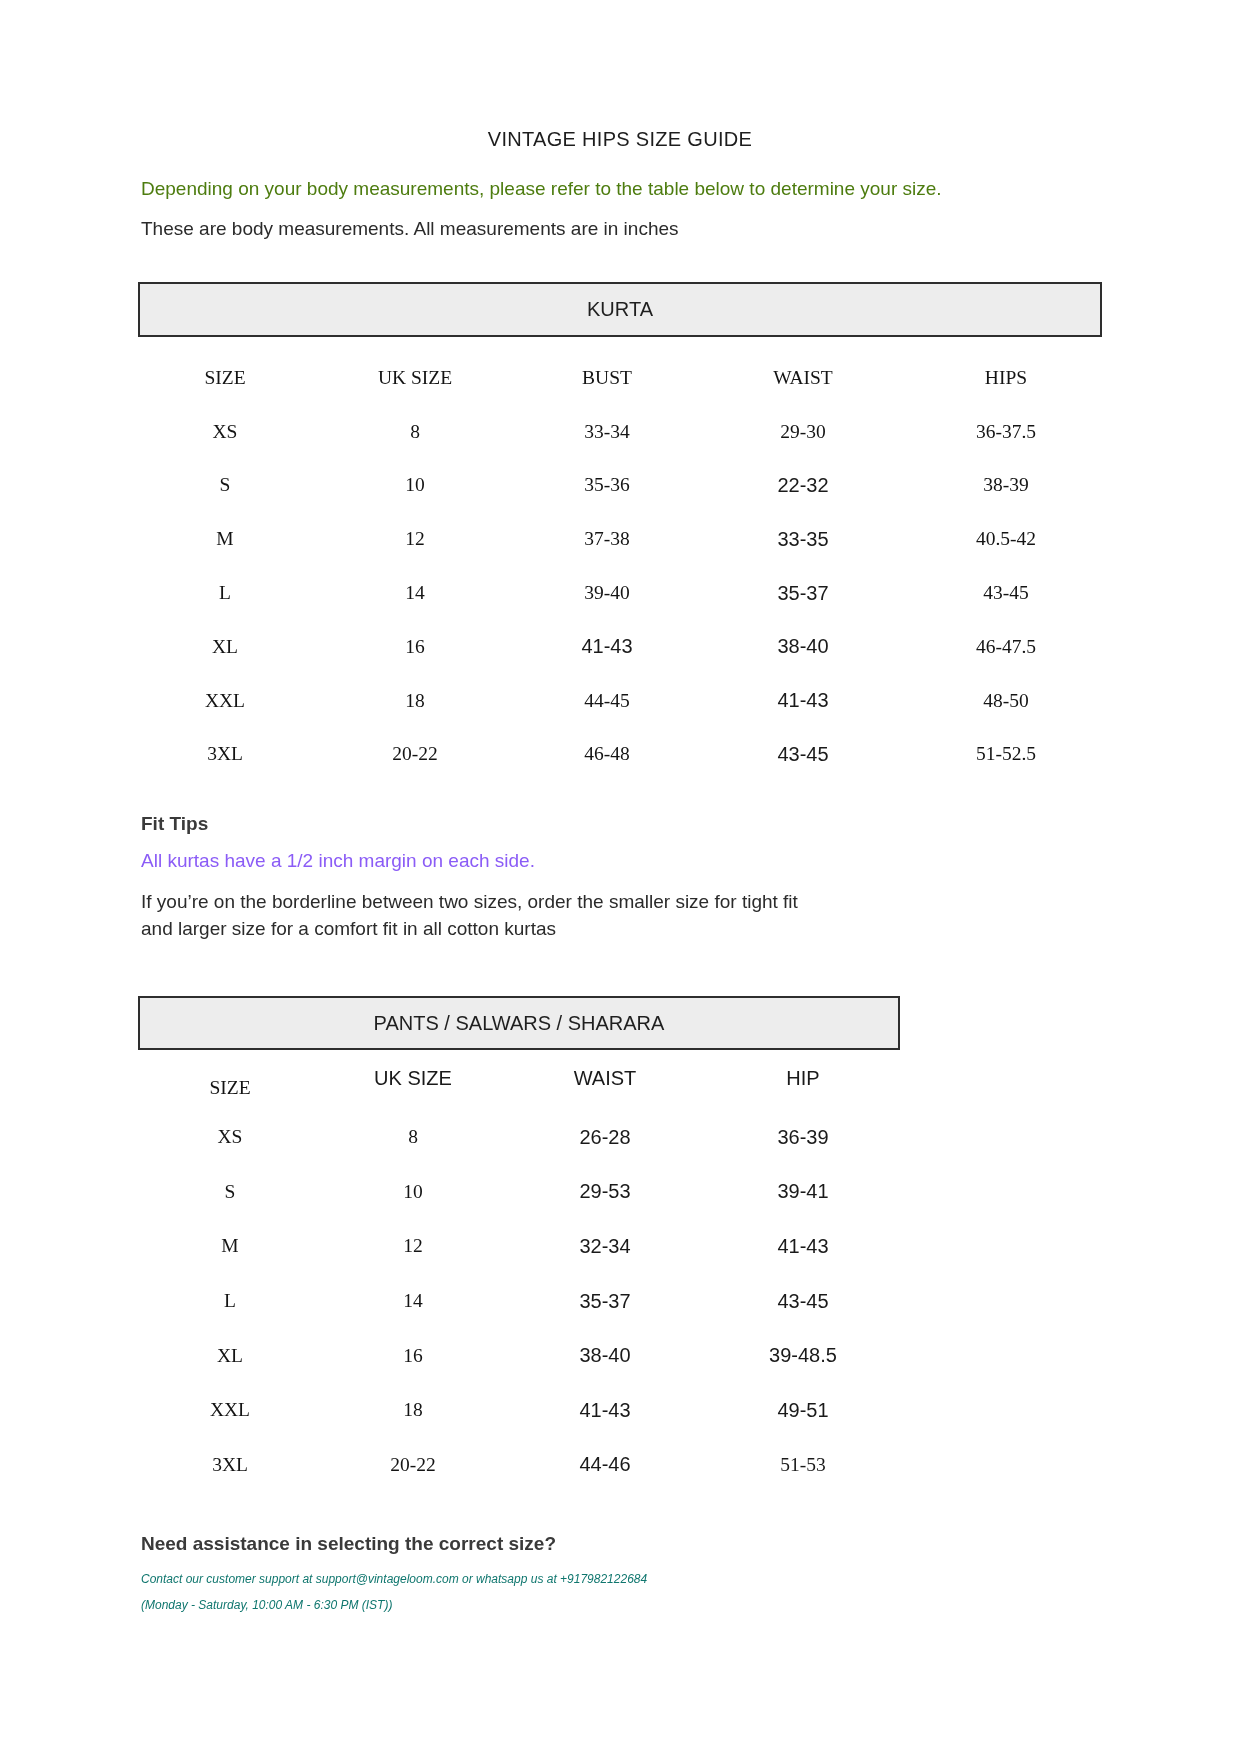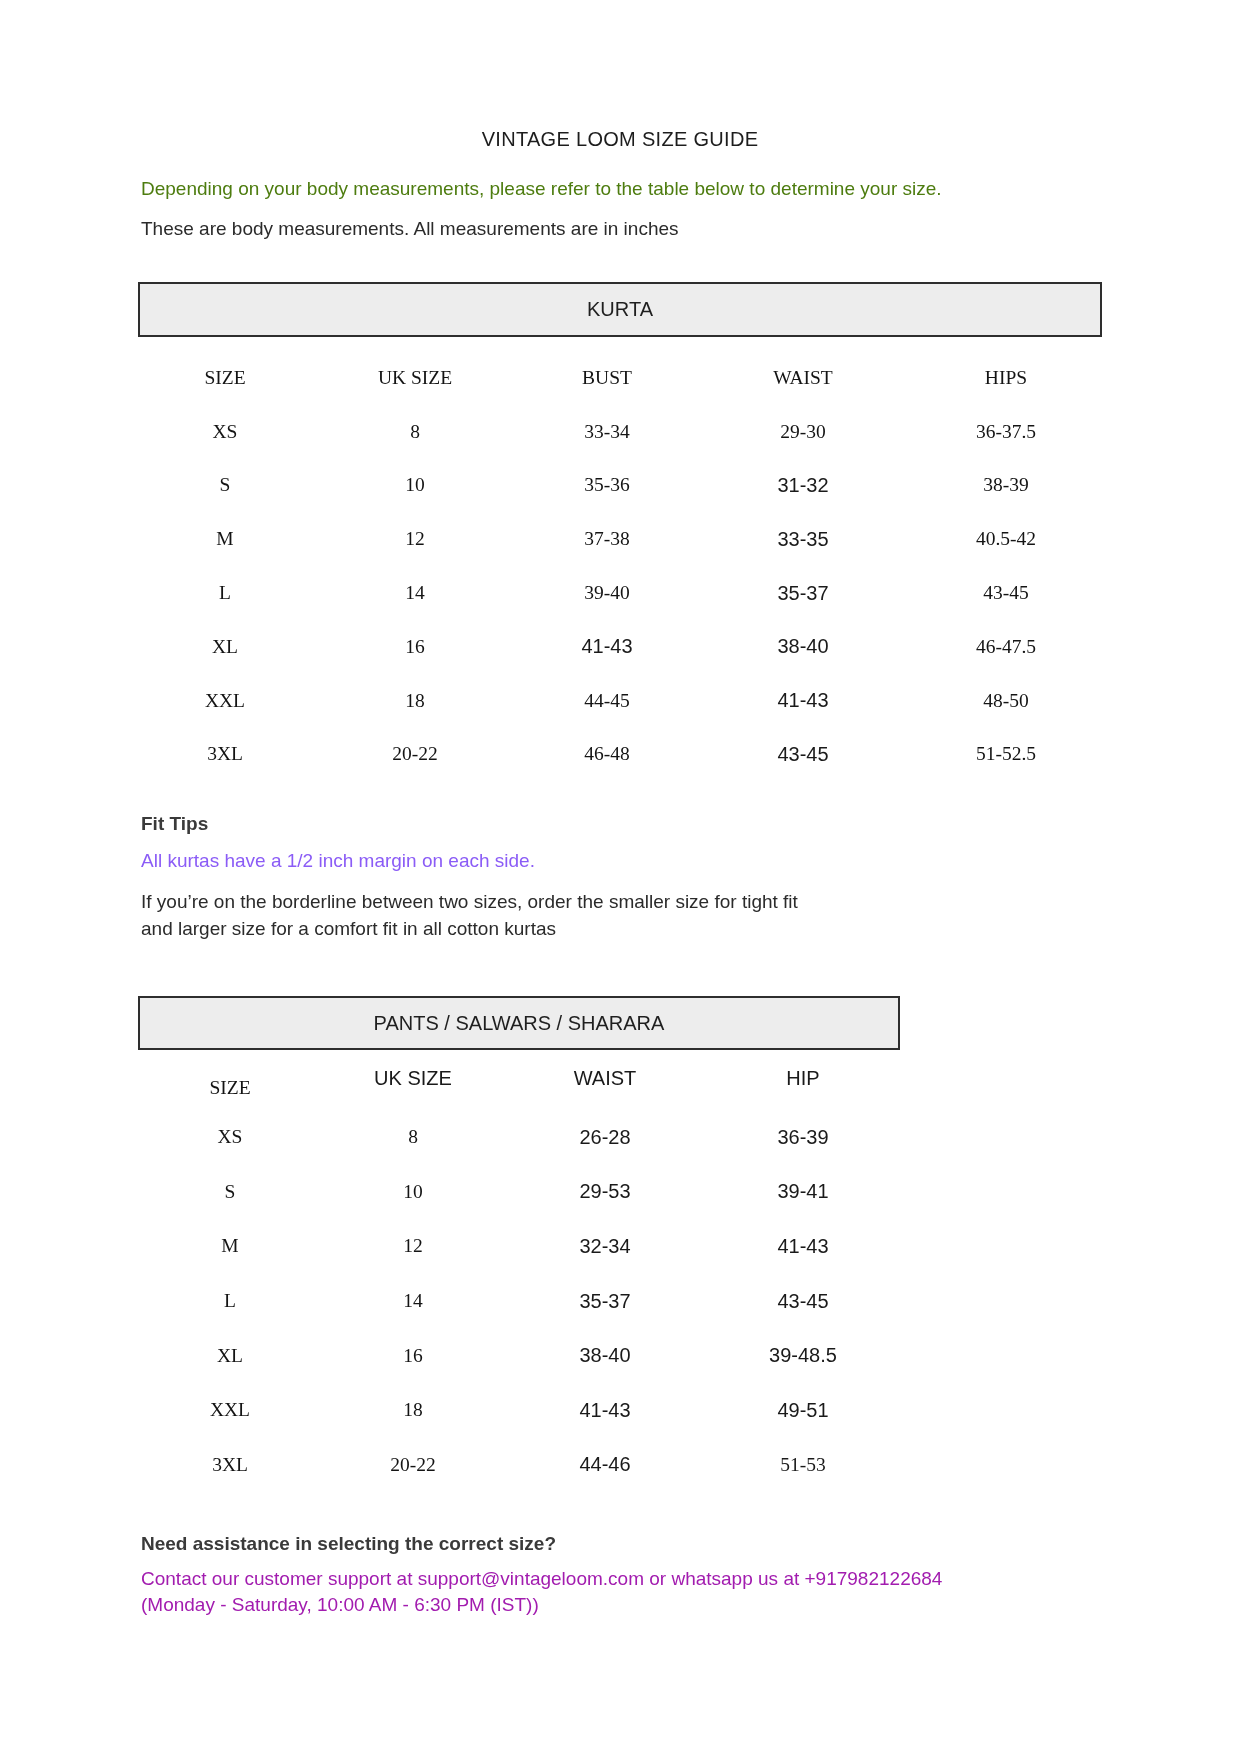--- a/index.html
+++ b/index.html
@@ -35,41 +35,41 @@
   #pants-grid .grid-row:nth-child(8) span:nth-child(4){
     font-family:"Liberation Serif",serif;font-size:19.5px;}
   #pants-grid .grid-row:first-child span:first-child{transform:translateY(10px);}
 
   .tips-heading{position:absolute;left:141px;top:813px;font-size:19px;font-weight:bold;color:#3a3a3a;}
   .tip1{position:absolute;left:141px;top:850px;font-size:19px;color:#8b5cf6;}
   .tip2{position:absolute;left:141px;top:888px;font-size:19px;color:#2b2b2b;
     line-height:27px;white-space:pre-line;}
 
   .footer-heading{position:absolute;left:141px;top:1533px;font-size:19px;font-weight:bold;color:#3a3a3a;}
-  .footer-contact{position:absolute;left:141px;top:1566px;font-size:19px;color:#a21caf;
-    line-height:26px;white-space:pre-line;}
+  .footer-contact{position:absolute;left:141px;top:1566px;font-size:12px;color:#0f766e;
+    line-height:26px;white-space:pre-line;font-style:italic;}
 </style>
 </head>
 <body>
 
 <div class="page">
 
-  <div class="doc-title">VINTAGE LOOM SIZE GUIDE</div>
+  <div class="doc-title">VINTAGE HIPS SIZE GUIDE</div>
 
   <div class="intro1">Depending on your body measurements, please refer to the table below to determine your size.</div>
   <div class="intro2">These are body measurements. All measurements are in inches</div>
 
   <div class="section-box kurta-box">
     <span>KURTA</span>
   </div>
 
   <div class="size-grid" id="kurta-grid">
       <div class="grid-row"><span>SIZE</span><span>UK SIZE</span><span>BUST</span><span>WAIST</span><span>HIPS</span></div>
       <div class="grid-row"><span>XS</span><span>8</span><span>33-34</span><span>29-30</span><span>36-37.5</span></div>
-      <div class="grid-row"><span>S</span><span>10</span><span>35-36</span><span>31-32</span><span>38-39</span></div>
+      <div class="grid-row"><span>S</span><span>10</span><span>35-36</span><span>22-32</span><span>38-39</span></div>
       <div class="grid-row"><span>M</span><span>12</span><span>37-38</span><span>33-35</span><span>40.5-42</span></div>
       <div class="grid-row"><span>L</span><span>14</span><span>39-40</span><span>35-37</span><span>43-45</span></div>
       <div class="grid-row"><span>XL</span><span>16</span><span>41-43</span><span>38-40</span><span>46-47.5</span></div>
       <div class="grid-row"><span>XXL</span><span>18</span><span>44-45</span><span>41-43</span><span>48-50</span></div>
       <div class="grid-row"><span>3XL</span><span>20-22</span><span>46-48</span><span>43-45</span><span>51-52.5</span></div>
     </div>
 
   <div class="tips-heading">Fit Tips</div>
   <div class="tip1">All kurtas have a 1/2 inch margin on each side.</div>
   <div class="tip2">If you’re on the borderline between two sizes, order the smaller size for tight fit

